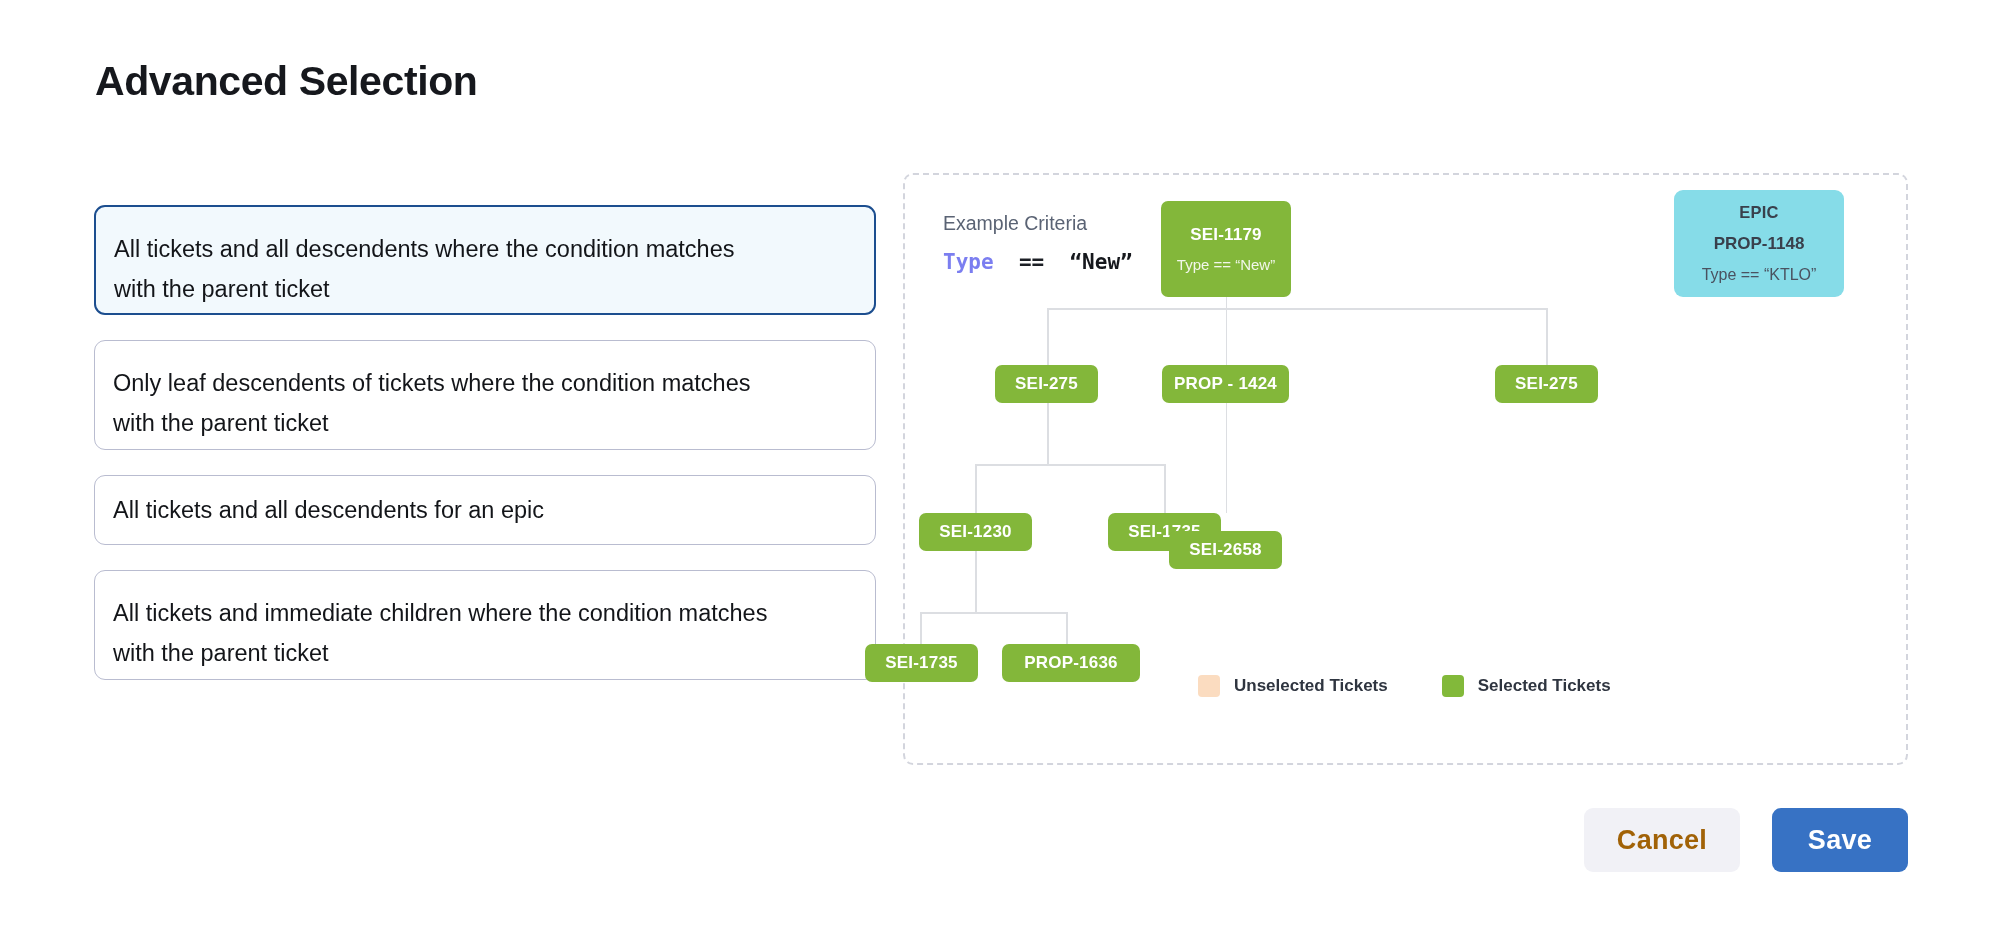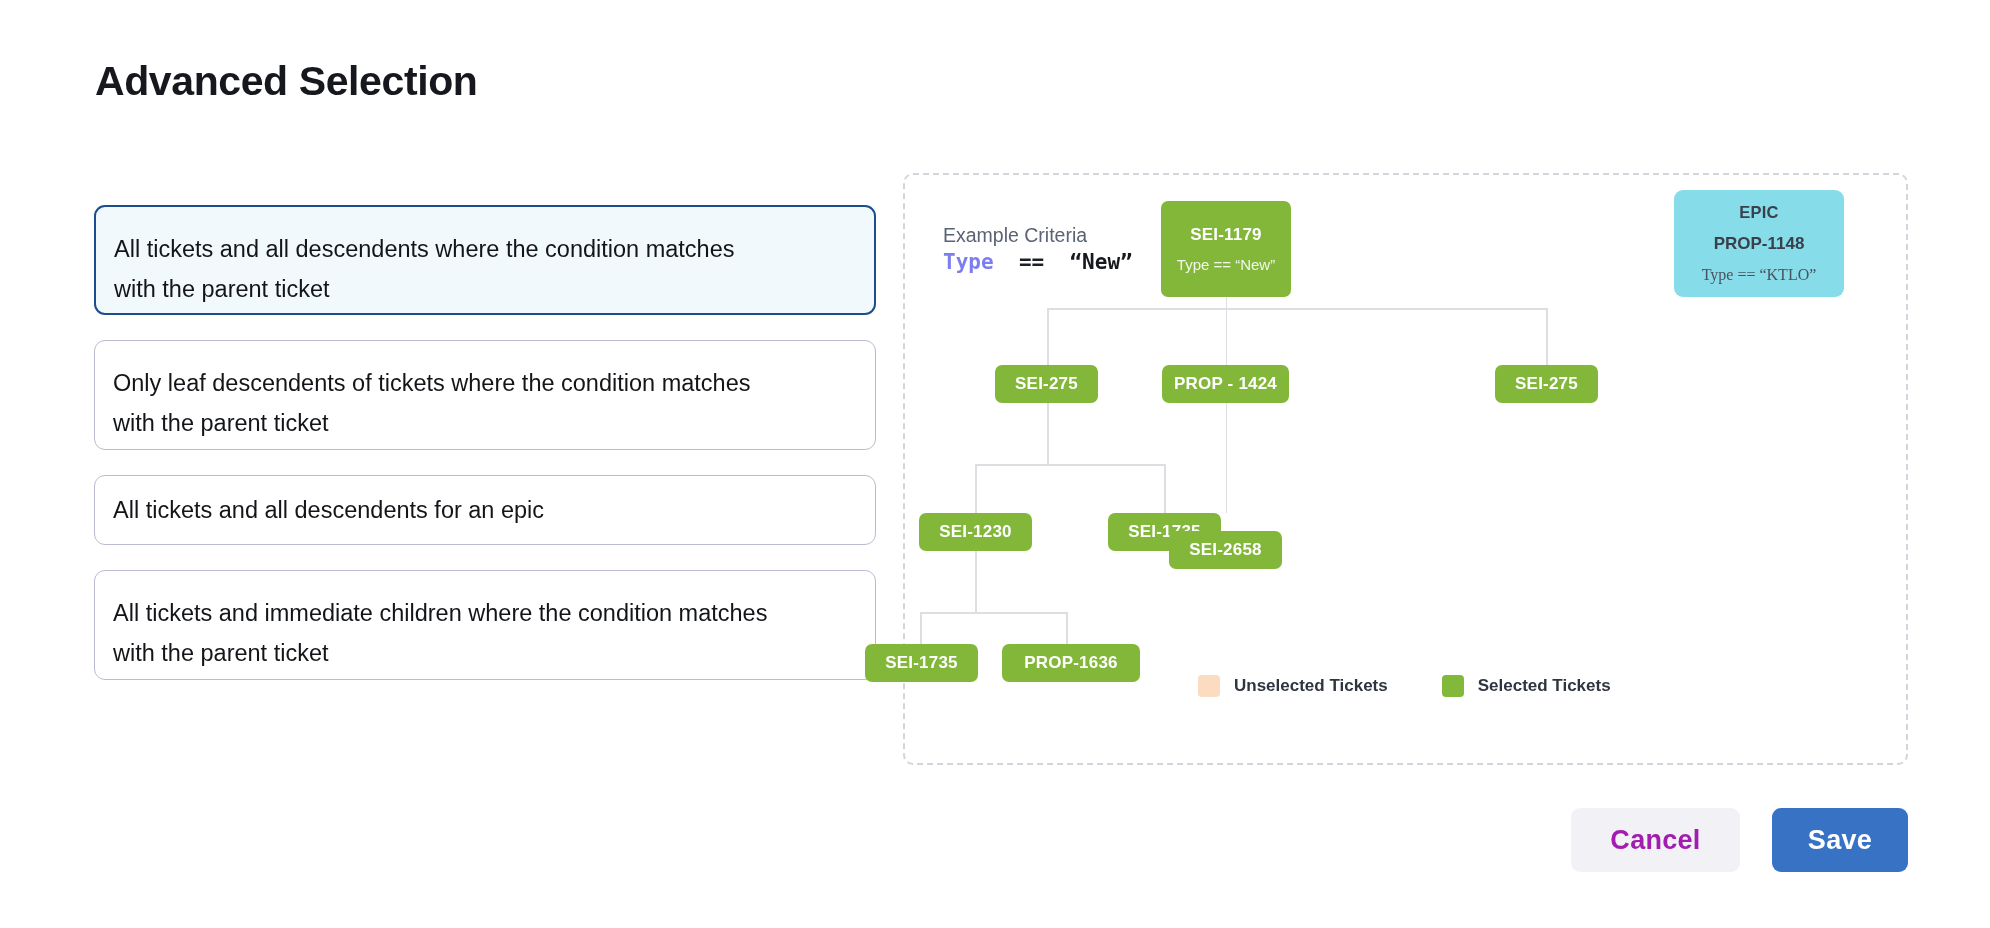--- a/index.html
+++ b/index.html
@@ -54,21 +54,21 @@
   .diagram-panel {
     position: absolute;
     left: 903px; top: 173px;
     width: 1005px; height: 592px;
     border: 2px dashed #d3d5dd;
     border-radius: 10px;
     background: #ffffff;
   }
   .criteria-title {
     position: absolute;
-    left: 38px; top: 49px;
+    left: 38px; top: 37px;
     font-size: 19.5px;
     color: #5a6374;
   }
   .criteria-expr {
     position: absolute;
     left: 38px; top: 75px;
     font-family: "DejaVu Sans Mono", monospace;
     font-size: 21px;
     font-weight: bold;
     white-space: pre;
@@ -102,21 +102,21 @@
     color: #f2f7ea;
     white-space: nowrap;
   }
   .node.epic {
     background: #86dce8;
     color: #3d4450;
     border-radius: 9px;
   }
   .node.epic .node-id   { font-size: 16.5px; color: #39404c; }
   .node.epic .node-id2  { font-size: 17px; font-weight: bold; color: #39404c; margin-top: 12px; white-space: nowrap; }
-  .node.epic .node-sub  { font-size: 16px; color: #4a5260; margin-top: 12px; font-family: Liberation Serif, serif; }
+  .node.epic .node-sub  { font-size: 16px; color: #4a5260; margin-top: 12px; }
 
   
   .conn {
     position: absolute;
     background: #dcdee2;
     z-index: 1;
   }
   .conn.v { width: 1.6px; }
   .conn.h { height: 1.6px; }
 
@@ -146,22 +146,22 @@
     border: none;
     border-radius: 9px;
     font-family: "Liberation Sans", sans-serif;
     font-size: 27px;
     font-weight: bold;
     cursor: pointer;
     letter-spacing: 0.3px;
   }
   .btn-cancel {
     background: #f1f1f6;
-    color: #a21caf;
-    width: 169px; height: 64px;
+    color: #a16207;
+    width: 156px; height: 64px;
   }
   .btn-save {
     background: #3772c4;
     color: #ffffff;
     width: 136px; height: 64px;
   }
 </style>
 </head>
 <body>
 

